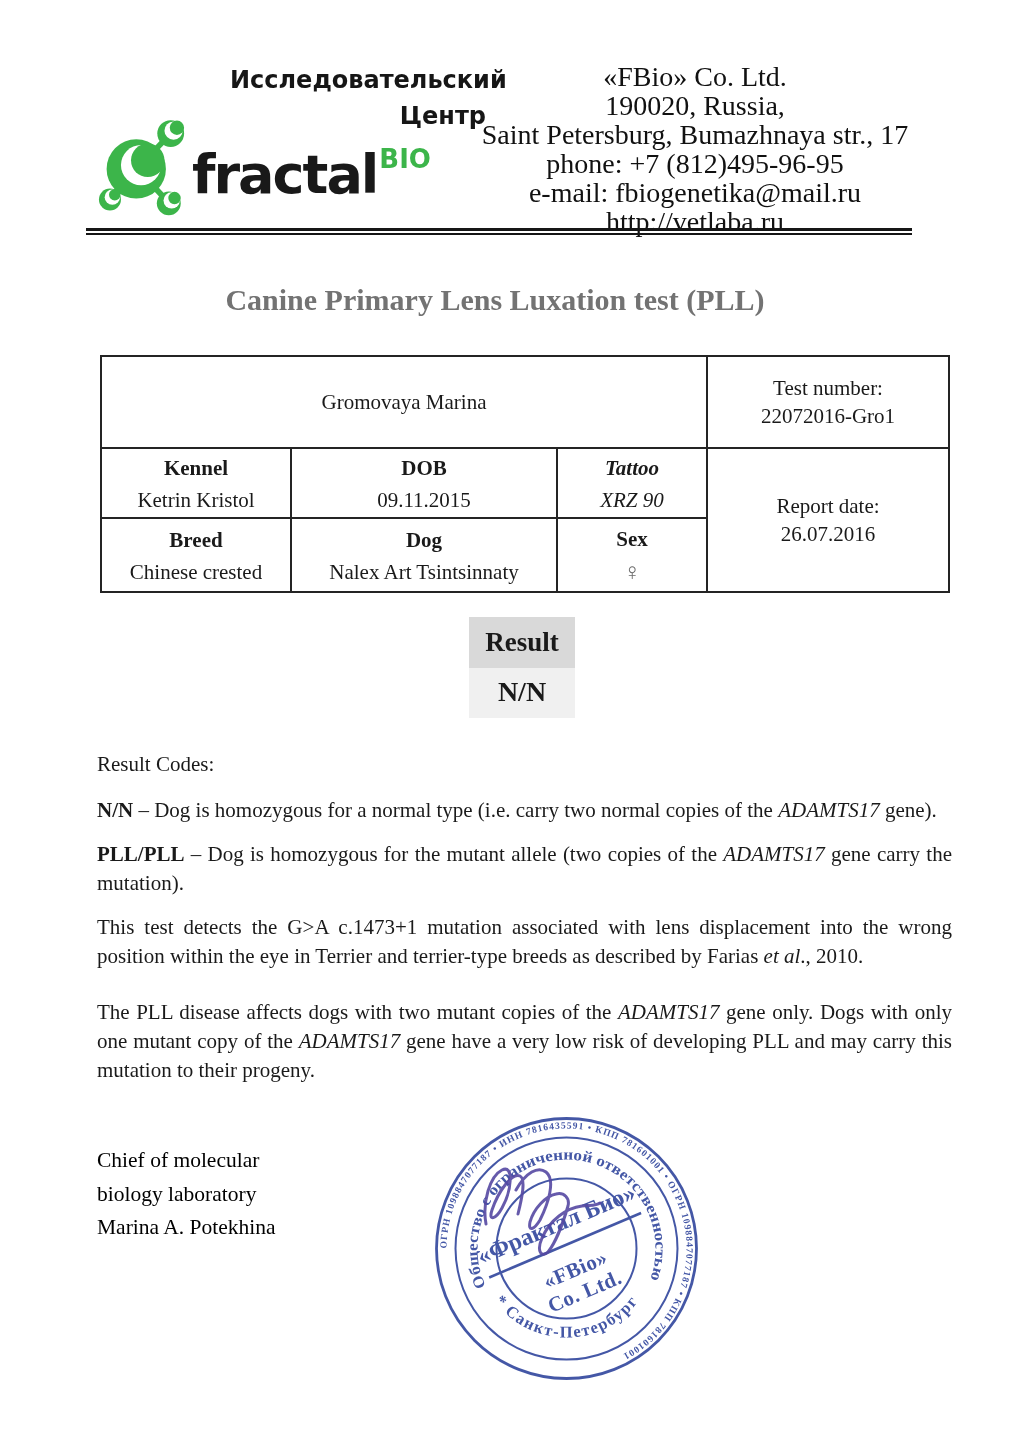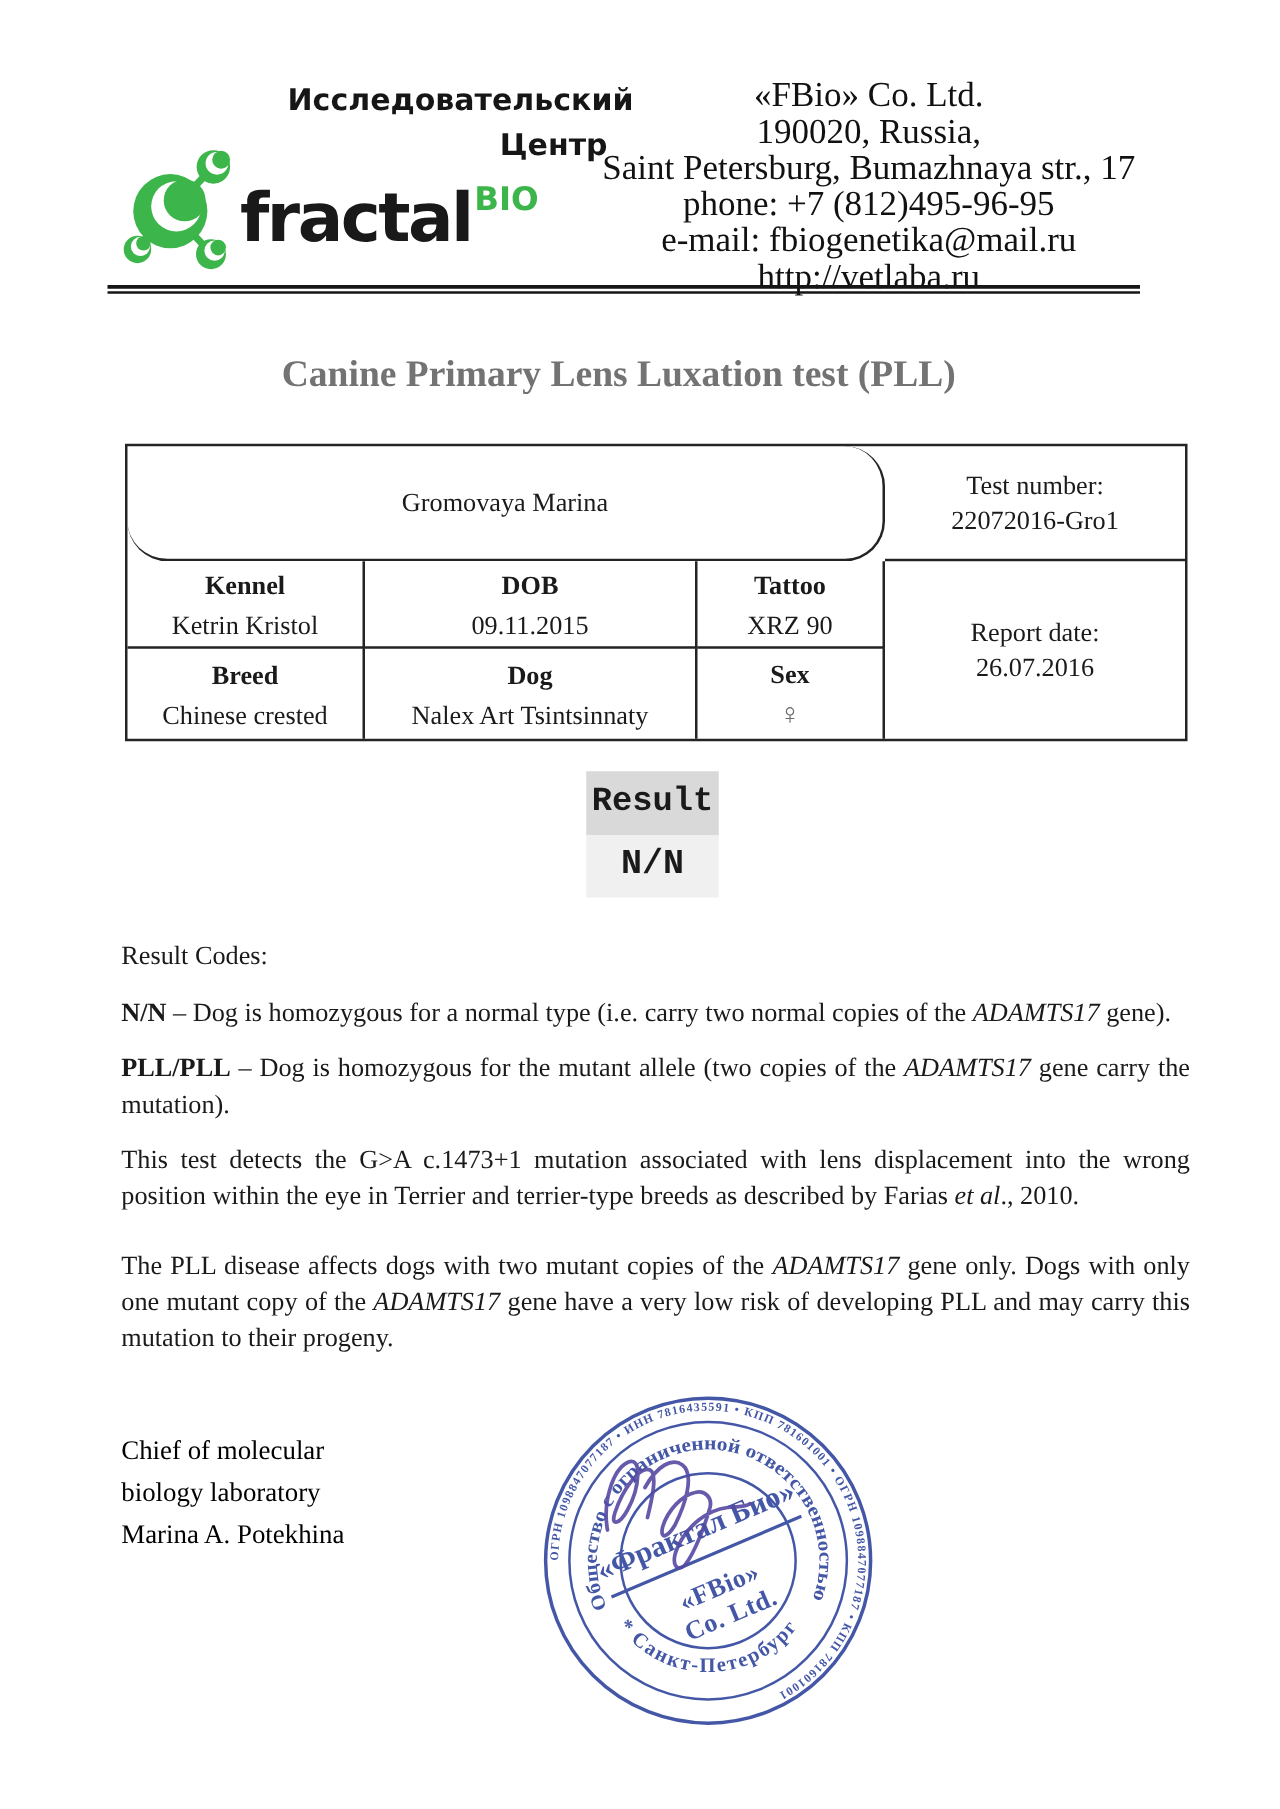--- a/index.html
+++ b/index.html
@@ -27,28 +27,28 @@
   
   .info-table{position:absolute;left:100px;top:355px;width:846px;
     display:grid;grid-template-columns:190px 266px 150px 1fr;
     grid-template-rows:92px 70px 72px;border:2px solid #242424;font-size:21px;}
   .cell{border-right:2px solid #242424;border-bottom:2px solid #242424;
     display:flex;flex-direction:column;align-items:center;justify-content:center;}
   .cell.no-r{border-right:none;}
   .cell.no-b{border-bottom:none;}
   .cell .lbl{font-weight:bold;}
   .cell .val{margin-top:7px;}
-  .cell-owner{grid-area:1/1/2/4;border-radius:32px;}
+  .cell-owner{grid-area:1/1/2/4;}
   .cell-testnum{grid-area:1/4/2/5;line-height:28px;}
   .cell-report{grid-area:2/4/4/5;line-height:28px;}
   .fcell{padding-top:2px;}
   .sex-val{color:#6b6b6b;font-size:24px;}
 
   
-  .result-box{position:absolute;left:469px;top:617px;width:106px;text-align:center;font-family:Liberation Mono, monospace;}
+  .result-box{position:absolute;left:469px;top:617px;width:106px;text-align:center;}
   .result-head{background:#d9d9d9;height:51px;line-height:51px;font-size:27px;font-weight:bold;}
   .result-val{background:#f0f0f0;height:50px;line-height:48px;font-size:28px;font-weight:bold;}
 
   
   .codes{position:absolute;left:97px;top:752px;width:855px;font-size:21px;}
   .codes-heading{font-weight:normal;}
   .para{margin:15px 0 0 0;text-align:justify;line-height:29px;}
   .para.first{margin-top:19px;}
   .para.gap{margin-top:27px;}
   .b{font-weight:bold;}
@@ -120,21 +120,21 @@
   </div>
 
   <div class="cell fcell" style="grid-area:2/1/3/2;">
     <span class="lbl">Kennel</span>
     <span class="val">Ketrin Kristol</span>
   </div>
   <div class="cell fcell" style="grid-area:2/2/3/3;">
     <span class="lbl">DOB</span>
     <span class="val">09.11.2015</span>
   </div>
-  <div class="cell fcell" style="grid-area:2/3/3/4;">
+  <div class="cell fcell" style="grid-area:2/3/3/4;font-style:italic;">
     <span class="lbl">Tattoo</span>
     <span class="val">XRZ 90</span>
   </div>
   <div class="cell cell-report no-r no-b">
     <span>Report date:</span>
     <span>26.07.2016</span>
   </div>
 
   <div class="cell fcell no-b" style="grid-area:3/1/4/2;">
     <span class="lbl">Breed</span>

